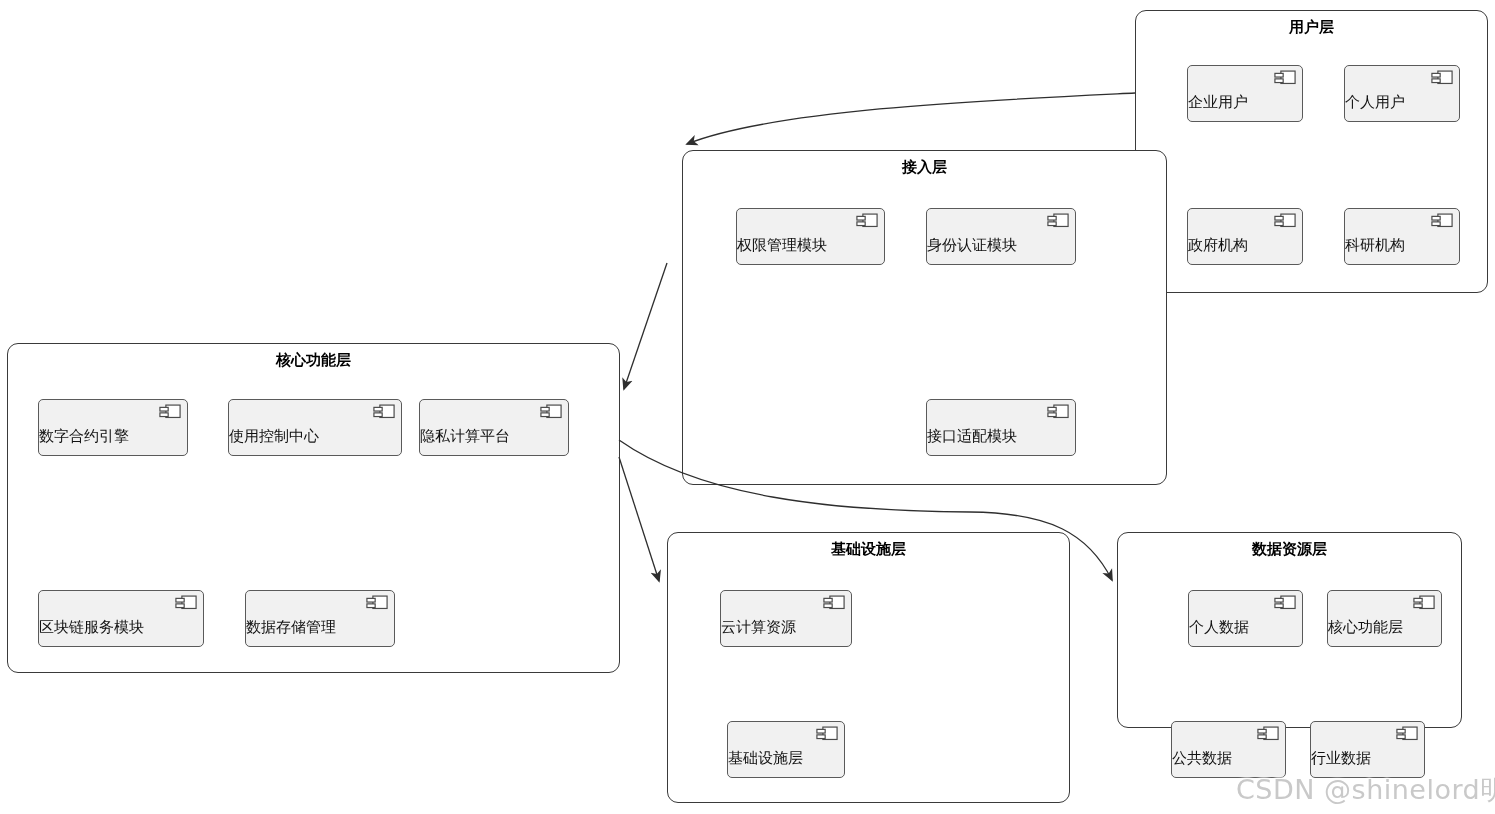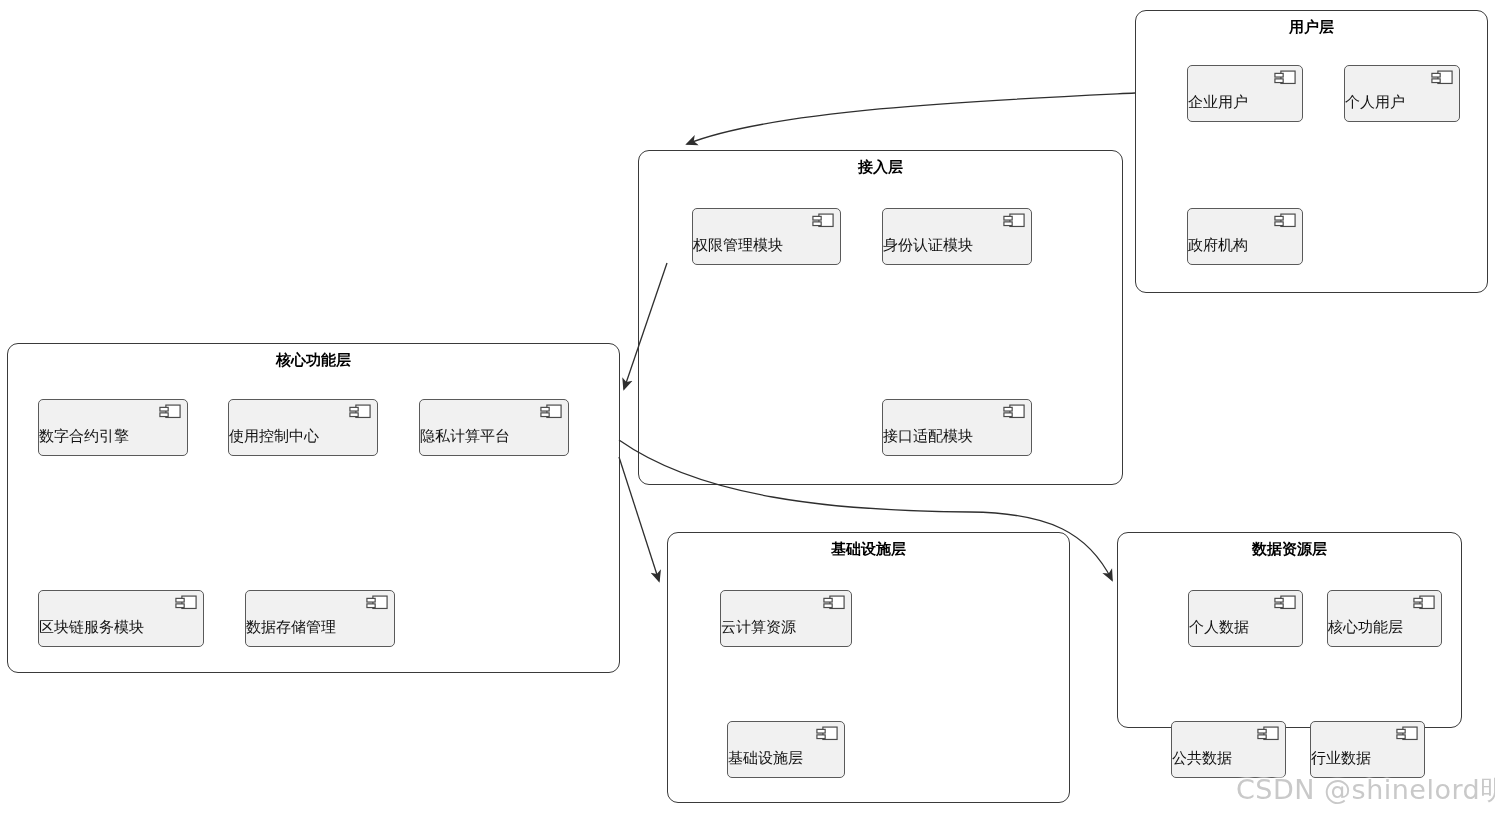--- a/index.html
+++ b/index.html
@@ -101,23 +101,33 @@
       <span class="comp-icon">
         <svg viewBox="0 0 24 16" width="22" height="15">
             <rect x="7.5" y="1" width="15.5" height="13.5" fill="#ffffff" stroke="#4a4a4a" stroke-width="1.3"></rect>
             <rect x="1" y="3.5" width="9" height="4" fill="#ffffff" stroke="#4a4a4a" stroke-width="1.3"></rect>
             <rect x="1" y="9.5" width="9" height="4" fill="#ffffff" stroke="#4a4a4a" stroke-width="1.3"></rect>
           </svg>
       </span>
       <span class="comp-label">政府机构</span>
     </div>
 
-  </div>
-
-  <div class="layer" style="left:638px;top:150px;width:485px;height:335px">
+    <div class="comp" style="left:208px;top:197px;width:116px">
+      <span class="comp-icon">
+        <svg viewBox="0 0 24 16" width="22" height="15">
+            <rect x="7.5" y="1" width="15.5" height="13.5" fill="#ffffff" stroke="#4a4a4a" stroke-width="1.3"></rect>
+            <rect x="1" y="3.5" width="9" height="4" fill="#ffffff" stroke="#4a4a4a" stroke-width="1.3"></rect>
+            <rect x="1" y="9.5" width="9" height="4" fill="#ffffff" stroke="#4a4a4a" stroke-width="1.3"></rect>
+          </svg>
+      </span>
+      <span class="comp-label">科研机构</span>
+    </div>
+  </div>
+
+  <div class="layer" style="left:682px;top:150px;width:485px;height:335px">
     <div class="layer-title">接入层</div>
 
     <div class="comp" style="left:53px;top:57px;width:149px">
       <span class="comp-icon">
         <svg viewBox="0 0 24 16" width="22" height="15">
             <rect x="7.5" y="1" width="15.5" height="13.5" fill="#ffffff" stroke="#4a4a4a" stroke-width="1.3"></rect>
             <rect x="1" y="3.5" width="9" height="4" fill="#ffffff" stroke="#4a4a4a" stroke-width="1.3"></rect>
             <rect x="1" y="9.5" width="9" height="4" fill="#ffffff" stroke="#4a4a4a" stroke-width="1.3"></rect>
           </svg>
       </span>
@@ -154,21 +164,21 @@
       <span class="comp-icon">
         <svg viewBox="0 0 24 16" width="22" height="15">
             <rect x="7.5" y="1" width="15.5" height="13.5" fill="#ffffff" stroke="#4a4a4a" stroke-width="1.3"></rect>
             <rect x="1" y="3.5" width="9" height="4" fill="#ffffff" stroke="#4a4a4a" stroke-width="1.3"></rect>
             <rect x="1" y="9.5" width="9" height="4" fill="#ffffff" stroke="#4a4a4a" stroke-width="1.3"></rect>
           </svg>
       </span>
       <span class="comp-label">数字合约引擎</span>
     </div>
 
-    <div class="comp" style="left:220px;top:55px;width:150px">
+    <div class="comp" style="left:220px;top:55px;width:174px">
       <span class="comp-icon">
         <svg viewBox="0 0 24 16" width="22" height="15">
             <rect x="7.5" y="1" width="15.5" height="13.5" fill="#ffffff" stroke="#4a4a4a" stroke-width="1.3"></rect>
             <rect x="1" y="3.5" width="9" height="4" fill="#ffffff" stroke="#4a4a4a" stroke-width="1.3"></rect>
             <rect x="1" y="9.5" width="9" height="4" fill="#ffffff" stroke="#4a4a4a" stroke-width="1.3"></rect>
           </svg>
       </span>
       <span class="comp-label">使用控制中心</span>
     </div>
 

